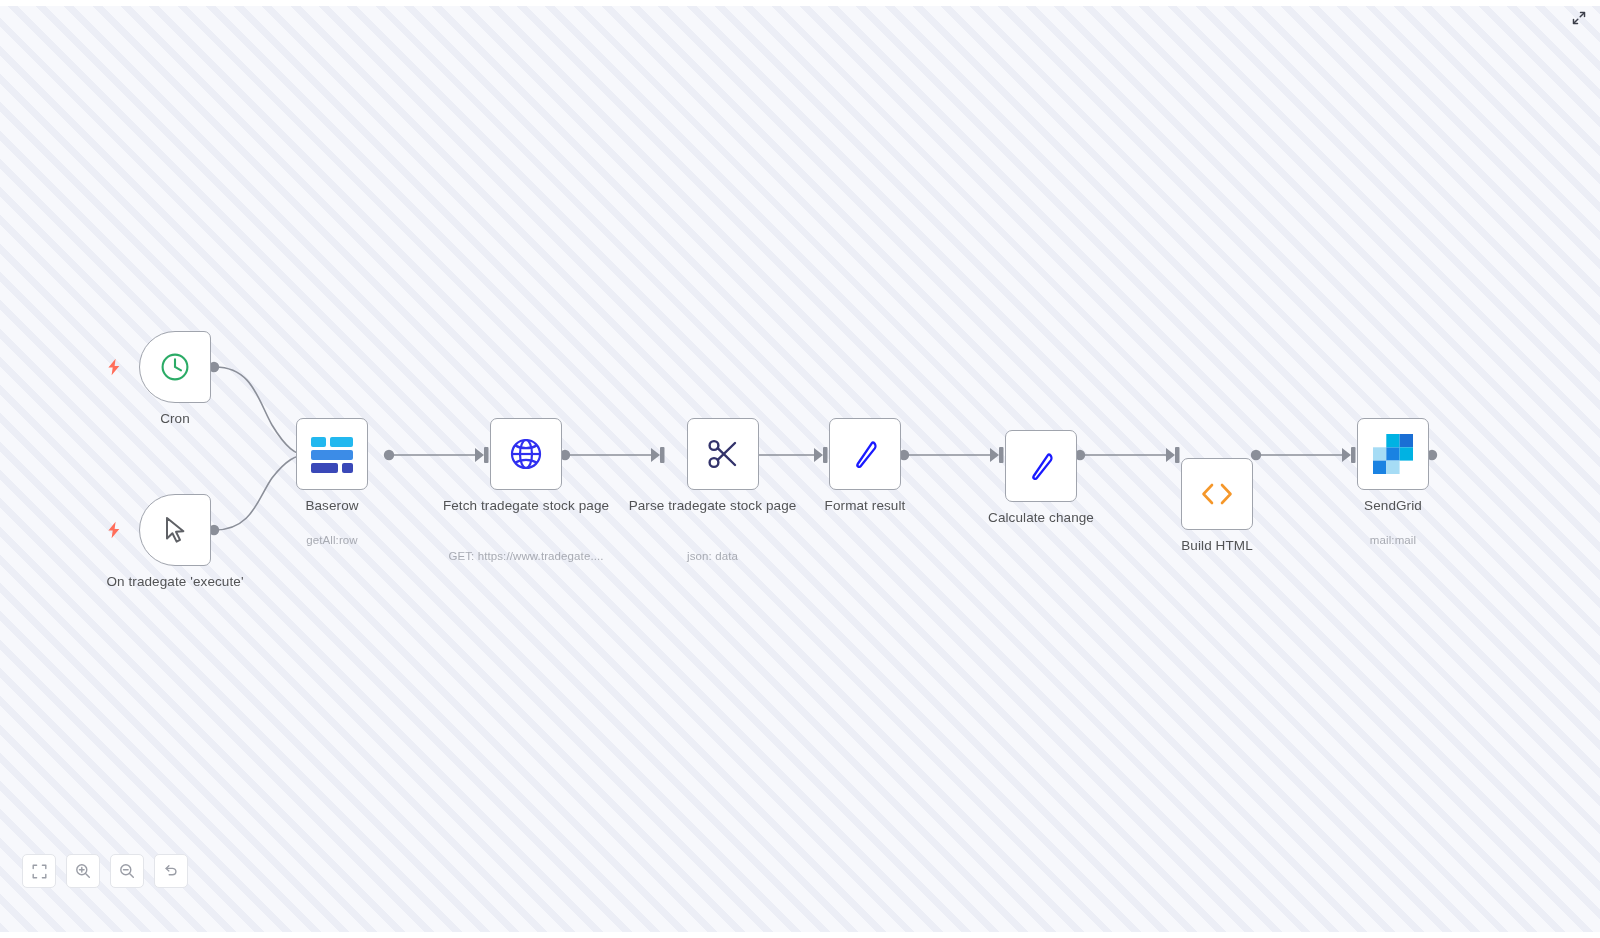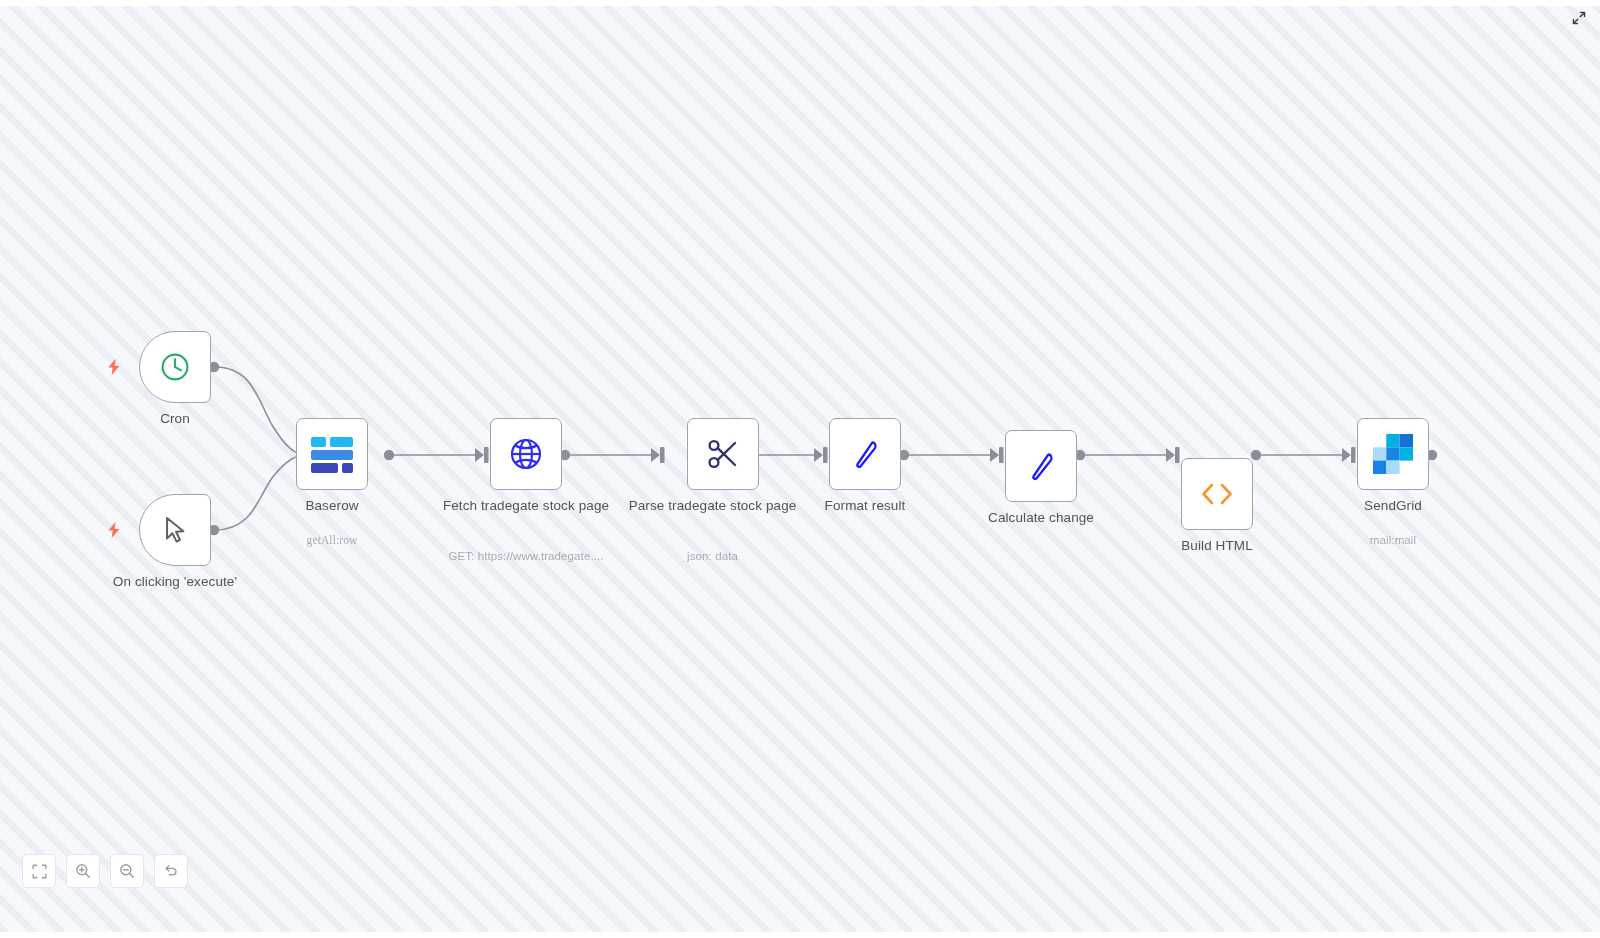--- a/index.html
+++ b/index.html
@@ -225,35 +225,35 @@
     <div class="trigger-bolt">
       <svg width="16" height="18" viewBox="0 0 16 18">
           <path d="M9.6 0.8 2.4 9.6h4.3L5.6 17.2 13.3 8H8.6z" fill="#ff6d5a"></path>
         </svg>
     </div>
     <div class="node-box">
       <svg class="ico" width="34" height="34" viewBox="0 0 34 34" fill="none" stroke="#5f6166" stroke-width="2" stroke-linejoin="round" stroke-linecap="round">
         <path d="M9 5 9 25.5 14.4 20.2 18.6 28.6 22 26.9 18 18.8 25.4 18.2z"></path>
       </svg>
     </div>
-    <div class="node-caption">On clicking 'execute'</div>
+    <div class="node-caption">On tradegate 'execute'</div>
   </div>
 
   <div class="node" style="left:296px; top:418px;">
     <div class="node-box">
       <div class="baserow-logo">
         <i style="left:0;   top:0;  width:15px; height:10px; background:#22b8ef;"></i>
         <i style="left:19px;top:0;  width:23px; height:10px; background:#22b8ef;"></i>
         <i style="left:0;   top:13px;width:42px;height:10px; background:#3c8ce7;"></i>
         <i style="left:0;   top:26px;width:27px;height:10px; background:#3a48b8;"></i>
         <i style="left:31px;top:26px;width:11px;height:10px; background:#3a48b8;"></i>
       </div>
     </div>
     <div class="node-caption">Baserow</div>
-    <div class="node-caption" style="top:97px;font-family:Liberation Serif, serif;">
+    <div class="node-caption" style="top:97px;">
       <span class="node-subtitle">getAll:row</span>
     </div>
   </div>
 
   <div class="node" style="left:490px; top:418px;">
     <div class="node-box">
       <svg class="ico" width="40" height="40" viewBox="0 0 40 40" fill="none" stroke="#2f2ff0" stroke-width="2.2">
         <circle cx="20" cy="20" r="14"></circle>
         <ellipse cx="20" cy="20" rx="6" ry="14"></ellipse>
         <path d="M6 20h28"></path>

